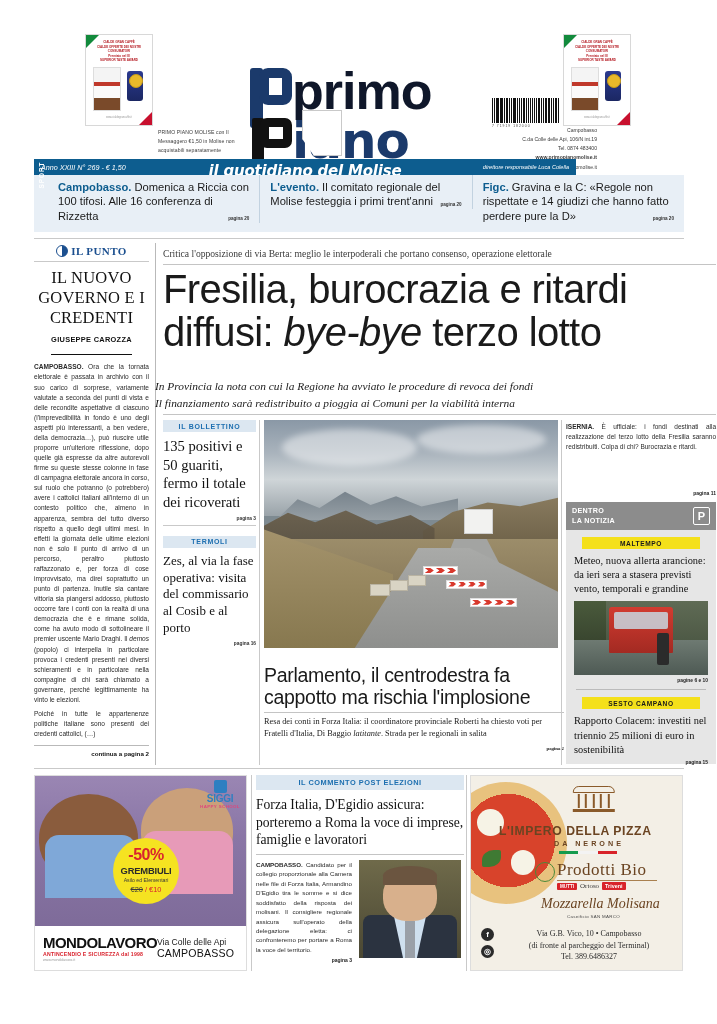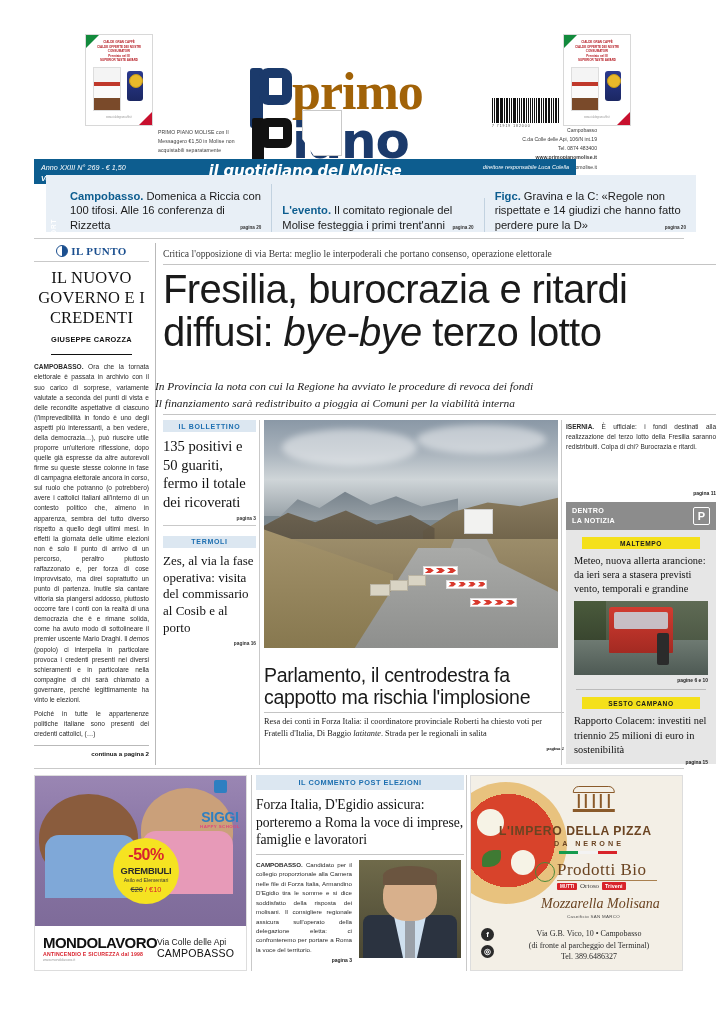--- a/index.html
+++ b/index.html
@@ -60,22 +60,22 @@
   .logo-row1 { position: absolute; left: 0; top: 0; display: flex; align-items: flex-start; }
   .logo-p {
     width: 42px; height: 60px; position: relative;
   }
   .logo-p .stem { position: absolute; left: 0; top: 0; width: 13px; height: 60px; background: #1b3a6b; border-radius: 3px; }
   .logo-p .bowl {
     position: absolute; left: 9px; top: 0; width: 33px; height: 37px;
     border: 10px solid #1b3a6b; border-radius: 9px;
   }
   .logo-word {
-    font-family: Liberation Serif, serif; font-weight: bold;
-    font-size: 52px; color: #a16207; letter-spacing: -1px; line-height: .92;
+    font-family: Liberation Sans, sans-serif; font-weight: bold;
+    font-size: 52px; color: #0f172a; letter-spacing: -1px; line-height: .92;
   }
   .logo-row2 { position: absolute; left: 2px; top: 50px; display: flex; align-items: flex-start; }
   .logo-P2 { width: 40px; height: 52px; position: relative; }
   .logo-P2 .stem2 { position: absolute; left: 0; top: 0; width: 12px; height: 52px; background: #111; border-radius: 2px; }
   .logo-P2 .bowl2 {
     position: absolute; left: 8px; top: 0; width: 32px; height: 30px;
     border: 9px solid #111; border-radius: 7px;
   }
   .logo-word2 {
     font-family: "DejaVu Sans", sans-serif; font-weight: bold;
@@ -106,22 +106,22 @@
   .bb-left { position: absolute; left: 7px; top: 3px; font-size: 7.2px; line-height: 1.55; }
   .bb-left .l2 { font-weight: bold; }
   .bb-center {
     position: absolute; left: 0; right: 0; top: 3px; text-align: center;
     font-family: "DejaVu Sans", sans-serif; font-weight: bold; font-size: 15px; letter-spacing: -.2px;
   }
   .bb-right { position: absolute; right: 7px; top: 4px; font-size: 5.6px; line-height: 1.7; text-align: right; }
 
   
   .sport-strip {
-    position: absolute; left: 46px; top: 175px; width: 650px; height: 57px;
-    background: #e8eff6; display: flex; align-items: flex-end;
+    position: absolute; left: 34px; top: 175px; width: 650px; height: 57px;
+    background: #e8eff6; display: flex; align-items: flex-start;
   }
   .sport-tab {
     width: 14px; background: #e8342a; color: #fff; position: relative; flex: 0 0 14px;
   }
   .sport-tab span {
     position: absolute; left: 50%; top: 50%;
     transform: translate(-50%,-50%) rotate(-90deg);
     font-size: 6.4px; font-weight: bold; letter-spacing: 1px; white-space: nowrap;
   }
   .sport-item { flex: 1; padding: 5px 10px 0 10px; position: relative; border-right: 1px solid #c2d2e0; }
@@ -304,21 +304,21 @@
   .kidA { left: 2%; top: 12%; width: 47%; height: 58%; background: #8a5c3d; }
   .kidA:after { content:""; position:absolute; left:6%; top:46%; width:92%; height:72%;
     background: #7fa8d8; border-radius: 14px 14px 0 0; }
   .kidB { left: 50%; top: 8%; width: 44%; height: 56%; background: #caa07a; }
   .kidB:after { content:""; position:absolute; left:2%; top:50%; width:98%; height:74%;
     background: #e79ab8; border-radius: 14px 14px 0 0; }
   .siggi {
     position: absolute; right: 5px; top: 4px; width: 42px; text-align: center;
   }
   .siggi .sq { width: 13px; height: 13px; margin: 0 auto; background: #2e7fc1; border-radius: 2px; }
-  .siggi .nm { font-size: 14px; font-weight: bold; color: #2e7fc1; letter-spacing: -.3px; line-height: 1; margin-top:17px;}
+  .siggi .nm { font-size: 10px; font-weight: bold; color: #2e7fc1; letter-spacing: -.3px; line-height: 1; margin-top:1px;}
   .siggi .hp { font-size: 4.4px; font-weight: bold; color: #e0457b; letter-spacing: .4px; }
   .badge {
     position: absolute; left: 78px; top: 62px; width: 66px; height: 66px;
     border-radius: 50%; background: #f5e321; text-align: center; padding-top: 9px;
   }
   .badge .p1 { font-size: 16px; font-weight: bold; color: #d9232e; line-height: 1; letter-spacing: -.5px; }
   .badge .p2 { font-size: 9.4px; font-weight: bold; color: #2b2b2b; letter-spacing: -.2px; margin-top: 2px; }
   .badge .p3 { font-size: 5.2px; color: #3a3a3a; margin-top: 1px; }
   .badge .p4 { font-size: 7.4px; font-weight: normal; color: #d9232e; margin-top: 2px; }
   .badge .p4 s { color: #3a3a3a; }

